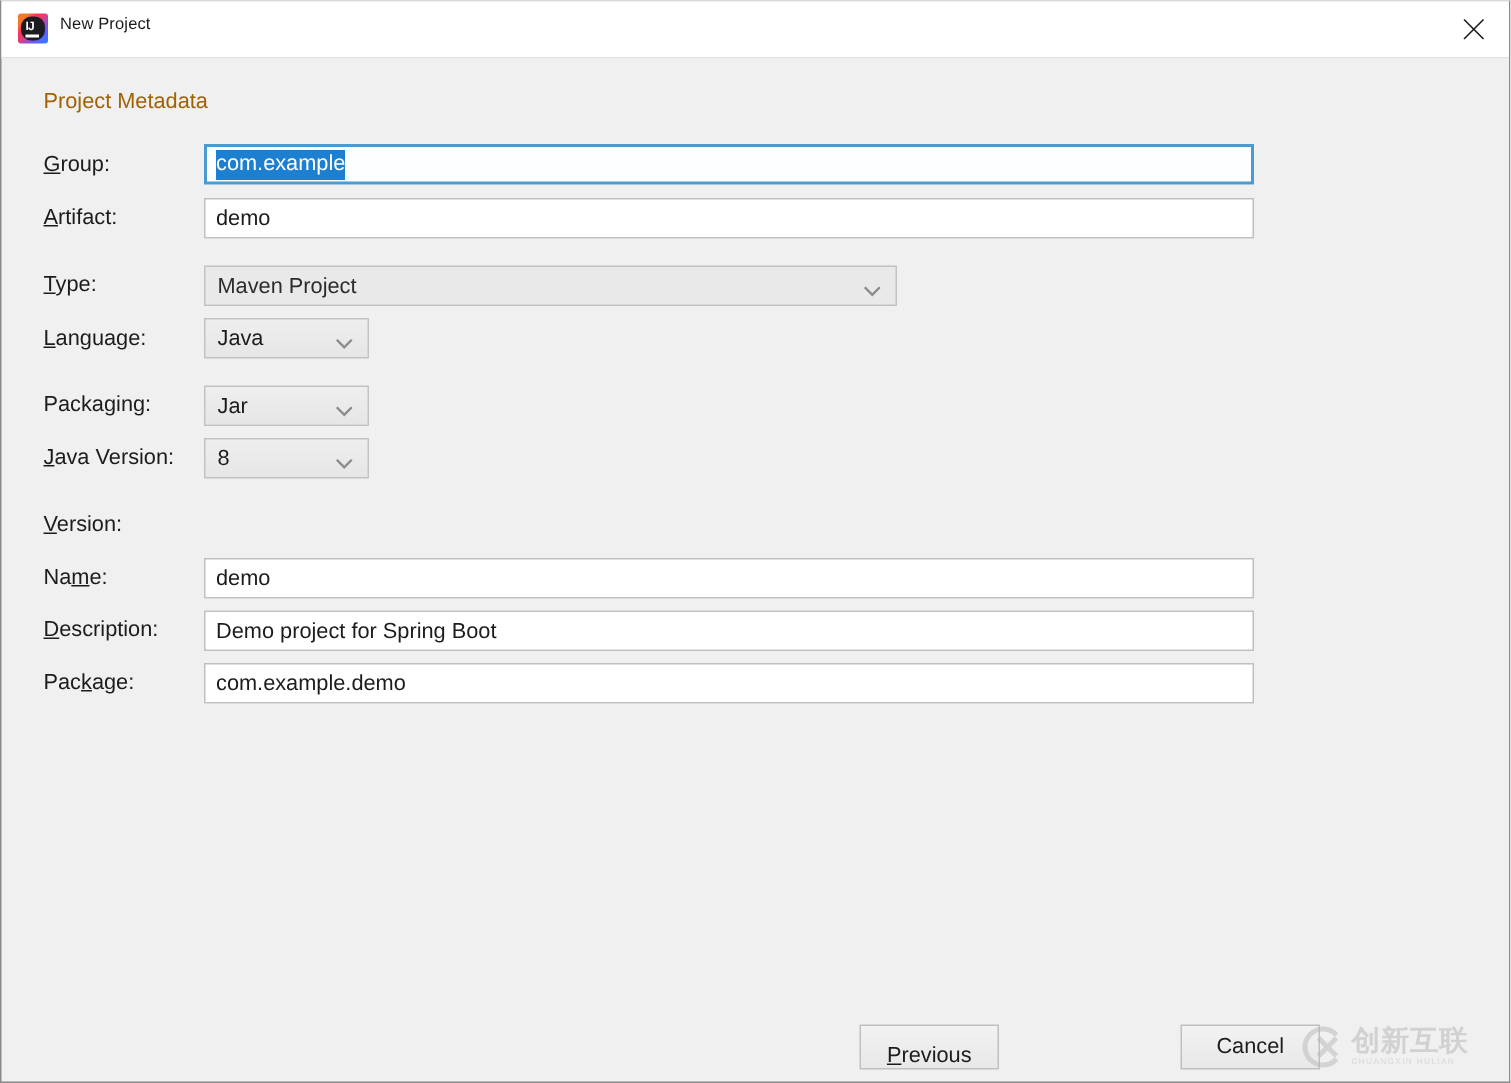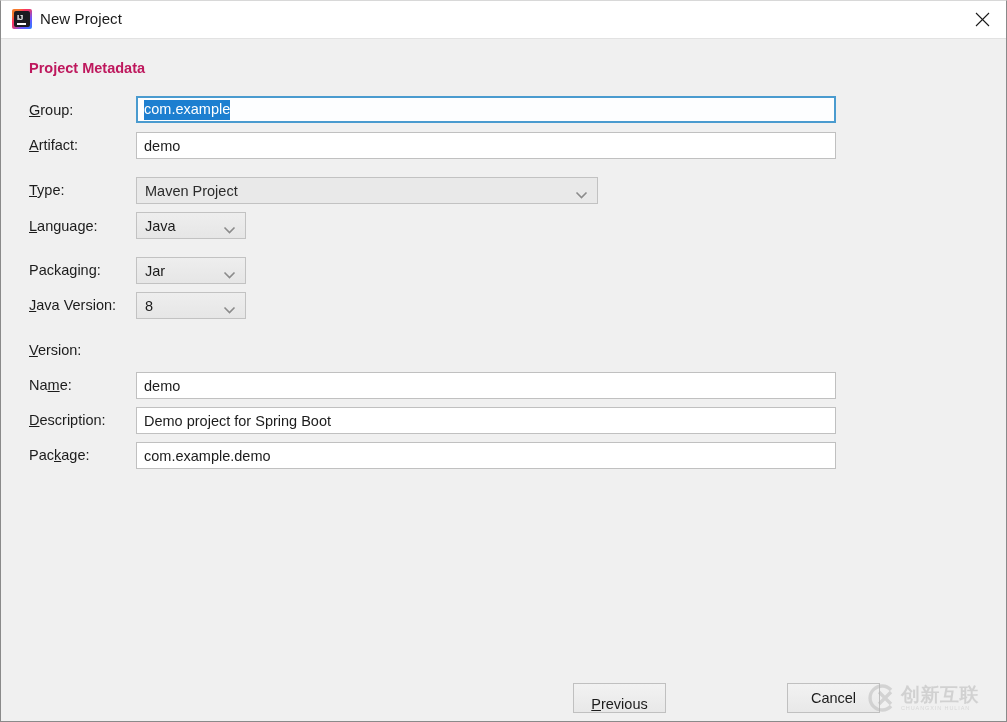--- a/index.html
+++ b/index.html
@@ -36,21 +36,21 @@
     left: 11px; top: 8px;
     width: 20px; height: 20px;
     border-radius: 2px;
     background:
       linear-gradient(135deg, #f4792b 0%, #f4792b 18%, #fe315d 34%, #d8407f 50%, #6b57ff 72%, #2b7fff 100%);
     padding: 2px;
   }
   #app-icon .inner {
     width: 100%; height: 100%;
     background: #1b1b20;
-    border-radius: 2px;
+    border-radius: 7px;
     position: relative;
   }
   #app-icon .ij {
     position: absolute;
     left: 3px; top: 2px;
     color: #ffffff;
     font-size: 8px;
     font-weight: bold;
     font-family: "Liberation Sans", sans-serif;
     letter-spacing: -0.5px;
@@ -58,42 +58,42 @@
   }
   #app-icon .bar {
     position: absolute;
     left: 3px; bottom: 2px;
     width: 9px; height: 2px;
     background: #ffffff;
   }
   #title-text {
     position: absolute;
     left: 39px; top: 9px;
-    font-size: 15px;
+    font-size: 11px;
     color: #1a1a1a;
     letter-spacing: 0.1px;
   }
   #close-button {
     position: absolute;
     right: 0; top: 0;
     width: 47px; height: 37px;
     display: flex; align-items: center; justify-content: center;
     cursor: default;
   }
   #close-button svg { display: block; }
 
   
   #body { position: absolute; left: 0; top: 39px; width: 1005px; height: 681px; }
 
   #section-title {
     position: absolute;
     left: 28px; top: 20px;
     font-size: 14.5px;
-    font-weight: bold;
-    color: #be185d;
+    font-weight: normal;
+    color: #a16207;
   }
   .lbl {
     position: absolute;
     left: 28px;
     font-size: 14.5px;
     color: #1c1c1c;
     white-space: nowrap;
   }
   .lbl u { text-decoration: underline; text-underline-offset: 1px; }
 

